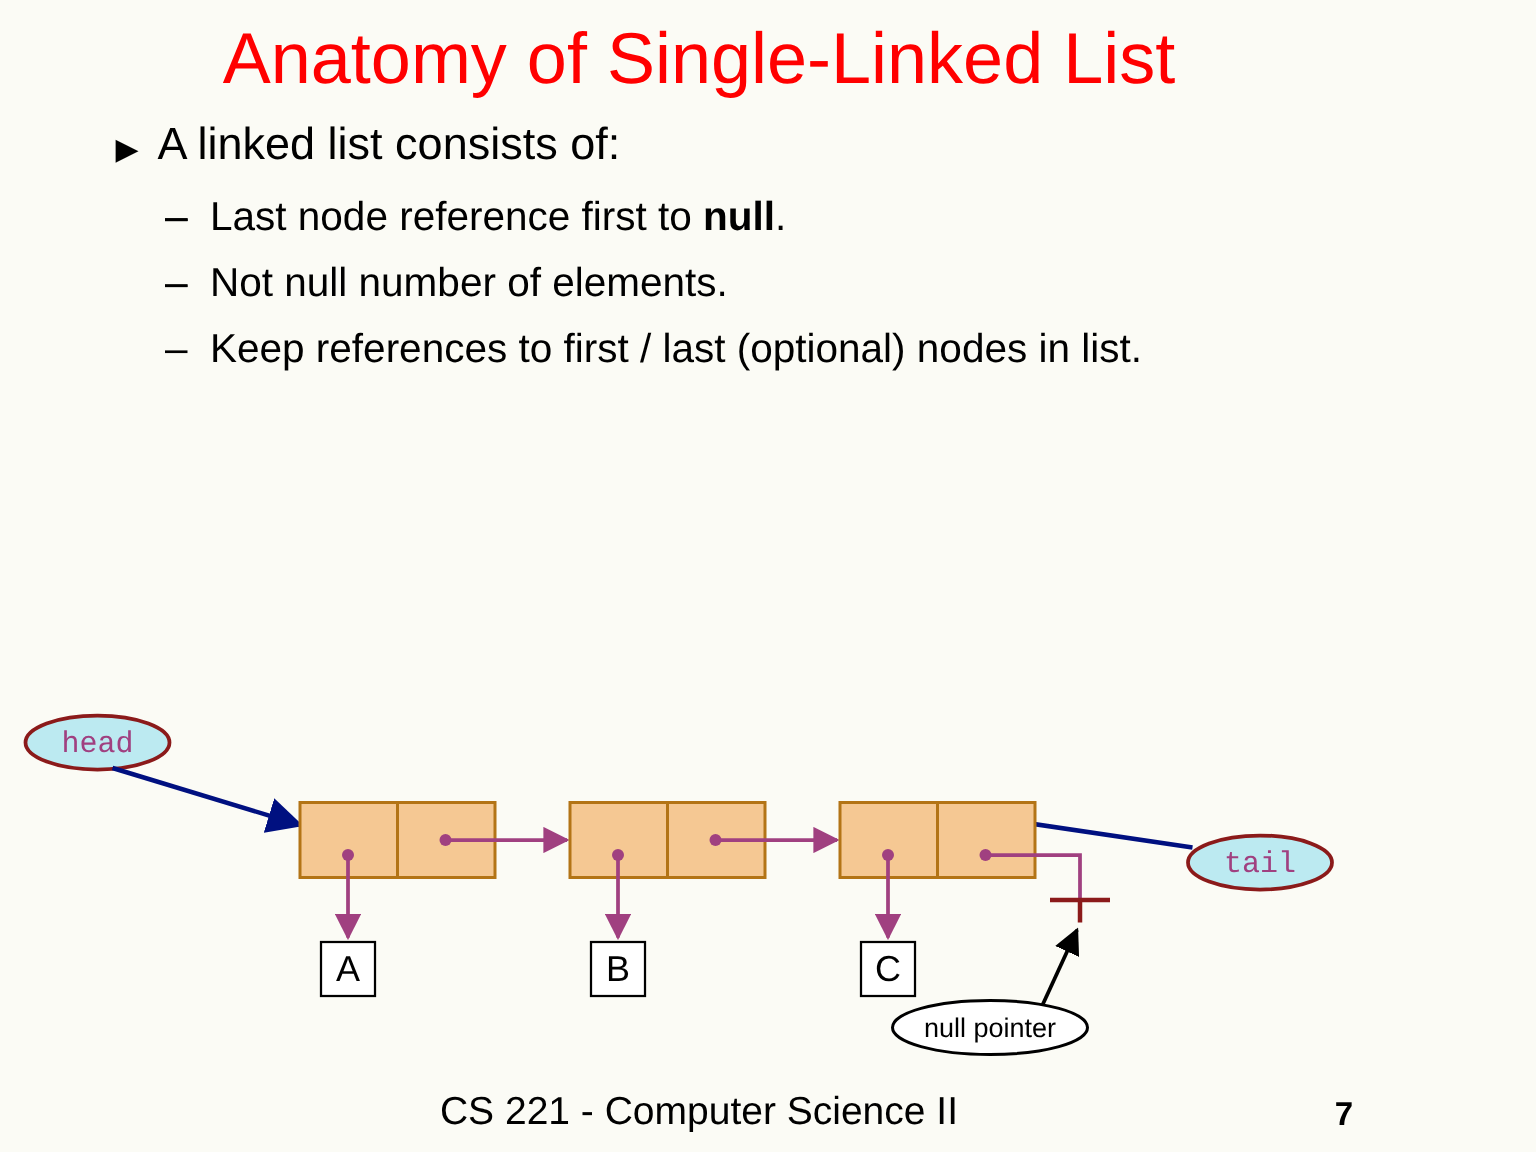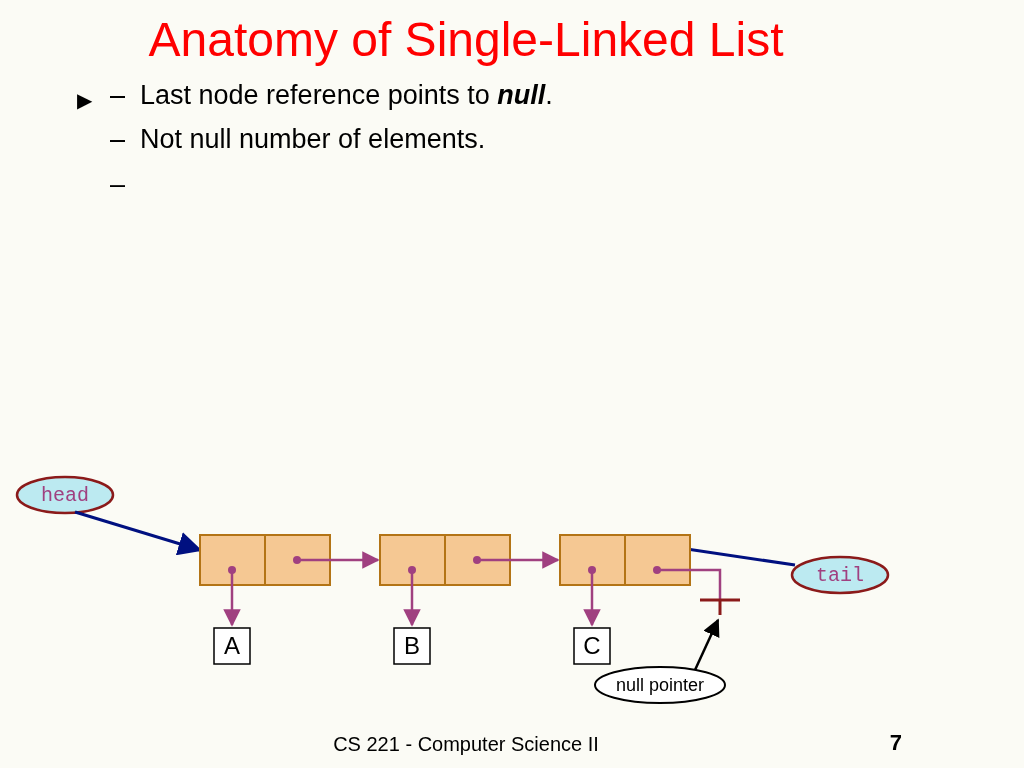--- a/index.html
+++ b/index.html
@@ -47,74 +47,75 @@
     position: relative;
     margin-top: 8px;
   }
   .sub-list .dash {
     position: absolute;
     left: -30px;
     top: 0;
   }
   .null-word {
     font-weight: bold;
-    font-style: italic;
   }
   .diagram {
     position: absolute;
     left: 0;
     top: 470px;
     width: 1024px;
     height: 260px;
   }
   .footer {
     position: absolute;
     bottom: 12px;
     width: 100%;
     text-align: center;
-    font-size: 20px;
+    font-size: 26px;
   }
   .page-num {
     position: absolute;
     bottom: 12px;
     right: 30px;
     font-size: 22px;
     font-weight: bold;
   }
 </style>
 </head>
 <body>
 
 <div class="slide">
   <h1 class="title">Anatomy of Single-Linked List</h1>
 
   <div class="content">
     <div class="top-item">
       <span class="marker">▶</span>
+      <span>A linked list consists of:</span>
     </div>
     <div class="sub-list">
       <div class="sub-item">
         <span class="dash">–</span>
       </div>
       <div class="sub-item">
         <span class="dash">–</span>
       </div>
       <div class="sub-item">
         <span class="dash">–</span>
-        <span>Last node reference points to </span><span class="null-word">null</span><span>.</span>
+        <span>Last node reference first to </span><span class="null-word">null</span><span>.</span>
       </div>
       <div class="sub-item">
         <span class="dash">–</span>
       </div>
       <div class="sub-item">
         <span class="dash">–</span>
         <span>Not null number of elements.</span>
       </div>
       <div class="sub-item">
         <span class="dash">–</span>
+        <span>Keep references to first / last (optional) nodes in list.</span>
       </div>
     </div>
   </div>
 
   <svg class="diagram" viewBox="0 0 1024 260">
     <defs>
       <marker id="arrow-purple" viewBox="0 0 10 10" refX="9" refY="5" markerWidth="7" markerHeight="7" orient="auto-start-reverse">
         <path d="M 0 0 L 10 5 L 0 10 z" fill="#a04080"></path>
       </marker>
       <marker id="arrow-navy" viewBox="0 0 10 10" refX="9" refY="5" markerWidth="8" markerHeight="8" orient="auto-start-reverse">

